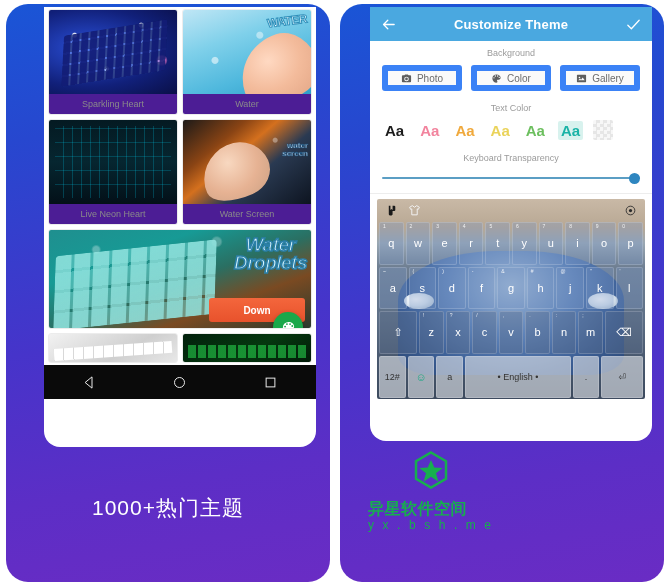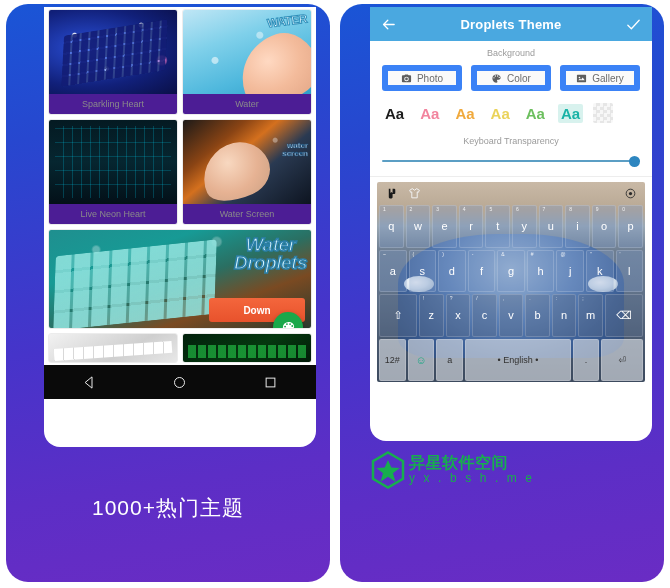--- a/index.html
+++ b/index.html
@@ -221,21 +221,21 @@
   .kb-row.last .key { background: rgba(90,110,140,.42); }
   .kb-row.bottom .key { background: rgba(225,228,232,.62); color:#333; font-size:9px; }
   .smile { color:#1aa884; font-size:11px; }
 
   
   .caption {
     position:absolute; left:0; right:0; bottom:60px; text-align:center;
     color:#ffffff; font-size:21px; letter-spacing:1px;
   }
   .watermark {
-    position:absolute; left:28px; top:446px; display:flex; align-items:center; gap:1px; z-index:9;
+    position:absolute; left:28px; top:446px; display:flex; align-items:center; gap:11px; z-index:9;flex-direction:column;
   }
   .wm-text .l1 { font-size:16px; font-weight:bold; color:#17ae4e; letter-spacing:.5px; line-height:1.05; }
   .wm-text .l2 { font-size:12px; color:#17ae4e; letter-spacing:2.6px; }
 </style>
 </head>
 <body>
 
 <div class="stage">
 
   <div class="promo-card left">
@@ -310,21 +310,21 @@
   </div>
 
   <div class="promo-card right">
 
     <div class="phone-panel">
 
       <div class="appbar">
         <svg width="17" height="17" viewBox="0 0 24 24">
           <path d="M20 12H5M11 6l-6 6 6 6" fill="none" stroke="#fff" stroke-width="1.8" stroke-linecap="round" stroke-linejoin="round"></path>
         </svg>
-        <div class="title">Droplets Theme</div>
+        <div class="title">Customize Theme</div>
         <svg width="17" height="17" viewBox="0 0 24 24">
           <path d="M4 13l5 5L20 6" fill="none" stroke="#fff" stroke-width="1.8" stroke-linecap="round" stroke-linejoin="round"></path>
         </svg>
       </div>
 
       <div class="section">
         <div class="section-label">Background</div>
         <div class="bg-btns">
           <div class="bg-btn">
             <svg width="11" height="11" viewBox="0 0 24 24">
@@ -341,20 +341,21 @@
           <div class="bg-btn">
             <svg width="11" height="11" viewBox="0 0 24 24">
               <path fill="#5e5e5e" d="M3 4h18a1 1 0 011 1v14a1 1 0 01-1 1H3a1 1 0 01-1-1V5a1 1 0 011-1zm2 12h14l-4.5-6-3.5 4.5L9 12l-4 4zm2.5-8a1.8 1.8 0 100 3.6 1.8 1.8 0 000-3.6z"></path>
             </svg>
             <span>Gallery</span>
           </div>
         </div>
       </div>
 
       <div class="section" style="padding-top:12px">
+        <div class="section-label">Text Color</div>
         <div class="swatches">
           <span class="sw" style="color:#1c1c1c">Aa</span>
           <span class="sw" style="color:#f2849e">Aa</span>
           <span class="sw" style="color:#f0a93c">Aa</span>
           <span class="sw" style="color:#ead35a">Aa</span>
           <span class="sw" style="color:#6cbf5e">Aa</span>
           <span class="sw sel" style="color:#19b3a6">Aa</span>
           <span class="sw-img"></span>
         </div>
       </div>

